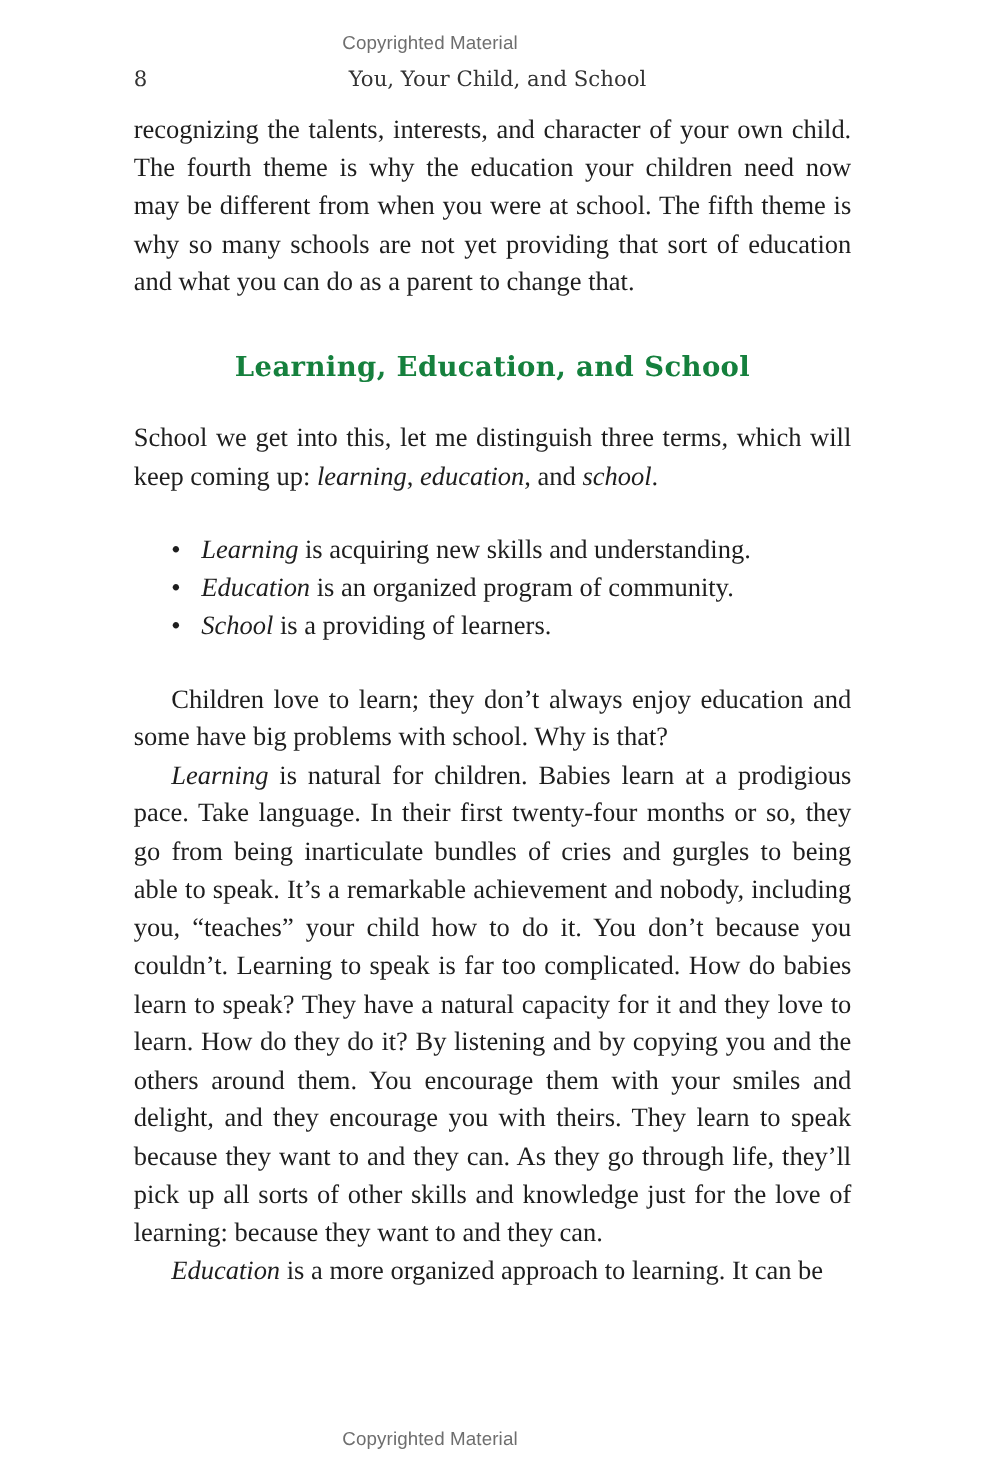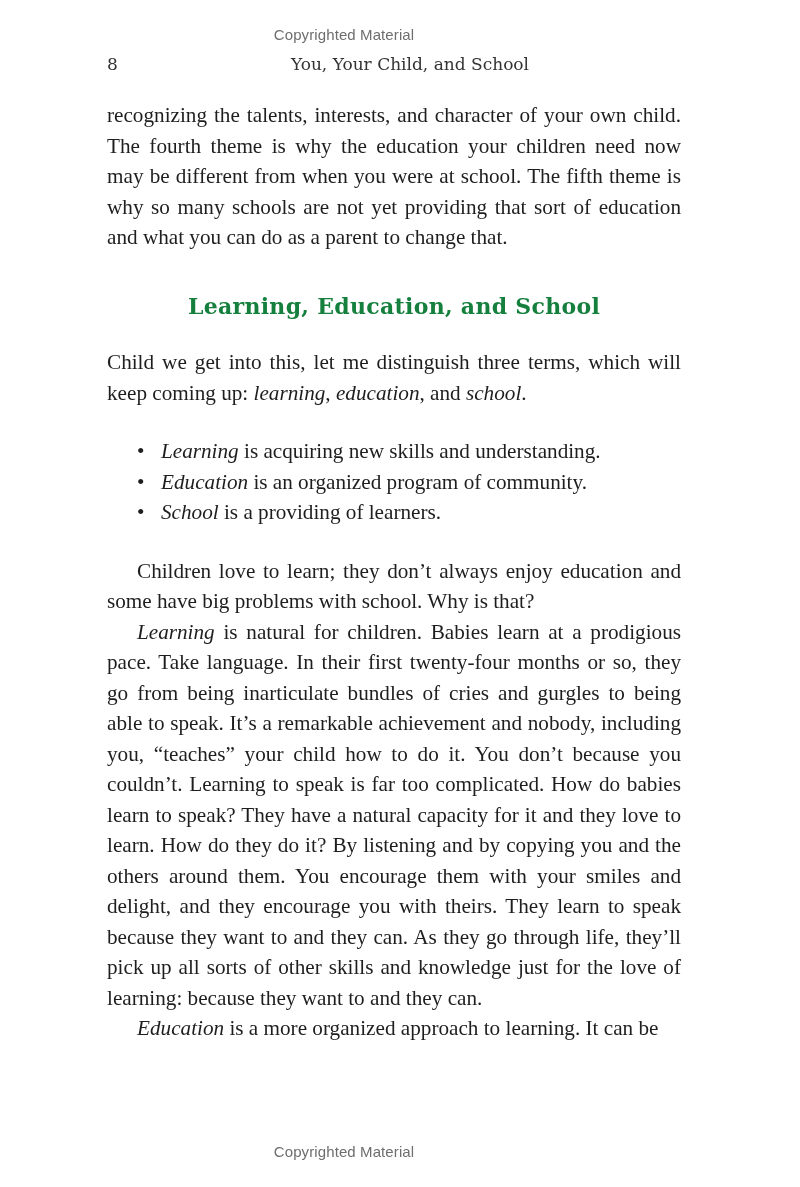--- a/index.html
+++ b/index.html
@@ -9,23 +9,23 @@
     font-family: "Liberation Sans", sans-serif; font-size: 15px; color: #6e6e6e;
     letter-spacing: 0.1px;
   }
   .wm-top { top: 26px; }
   .wm-bottom { top: 1143px; }
   .running-head {
     position: absolute; top: 54px; left: 107px; width: 574px; height: 26px;
     font-family: "DejaVu Serif", serif; font-size: 17px; color: #333333;
   }
   .page-number { position: absolute; left: 0; top: 0; }
-  .running-title { position: absolute; left: 16px; width: 574px; text-align: center; top: 0; }
+  .running-title { position: absolute; left: 4px; width: 574px; text-align: center; top: 0; }
   .body-text {
-    position: absolute; left: 107px; top: 100px; width: 574px;
+    position: absolute; left: 107px; top: 88px; width: 574px;
     font-family: "Liberation Serif", serif; font-size: 21.2px; line-height: 30.5px;
     color: #1e1e1e; text-align: justify;
   }
   .body-text p { margin: 0; }
   .indent { text-indent: 30px; }
   .last-line-left { text-align-last: left; }
   .heading {
     font-family: "DejaVu Serif", serif; font-weight: bold; font-size: 22px;
     text-align: center; margin: 38px 0 26px 0; color: #15803d; letter-spacing: 0.3px;
   }
@@ -42,21 +42,21 @@
 <div class="running-head">
   <span class="page-number">8</span>
   <span class="running-title">You, Your Child, and School</span>
 </div>
 
 <div class="body-text">
   <p class="last-line-left">recognizing the talents, interests, and character of your own child. The fourth theme is why the education your children need now may be different from when you were at school. The fifth theme is why so many schools are not yet providing that sort of education and what you can do as a parent to change that.</p>
 
   <h2 class="heading">Learning, Education, and School</h2>
 
-  <p class="last-line-left"><span>Child we get into this, let me distinguish three terms, which will keep coming up: </span><em>learning</em><span>, </span><em>education</em><span>, and </span><em>school</em><span>.</span></p>
+  <p class="last-line-left"><span>School we get into this, let me distinguish three terms, which will keep coming up: </span><em>learning</em><span>, </span><em>education</em><span>, and </span><em>school</em><span>.</span></p>
 
   <ul class="defs">
     <li><span class="bullet">•</span><em>Learning</em><span> is acquiring new skills and understanding.</span></li>
     <li><span class="bullet">•</span><em>Education</em><span> is an organized program of community.</span></li>
     <li><span class="bullet">•</span><em>School</em><span> is a providing of learners.</span></li>
   </ul>
 
   <p class="indent last-line-left">Children love to learn; they don’t always enjoy education and some have big problems with school. Why is that?</p>
 
   <p class="indent last-line-left"><em>Learning</em><span> is natural for children. Babies learn at a prodigious pace. Take language. In their first twenty-four months or so, they go from being inarticulate bundles of cries and gurgles to being able to speak. It’s a remarkable achievement and nobody, including you, “teaches” your child how to do it. You don’t be­cause you couldn’t. Learning to speak is far too complicated. How do babies learn to speak? They have a natural capacity for it and they love to learn. How do they do it? By listening and by copying you and the others around them. You encourage them with your smiles and delight, and they encourage you with theirs. They learn to speak because they want to and they can. As they go through life, they’ll pick up all sorts of other skills and knowledge just for the love of learning: because they want to and they can.</span></p>

